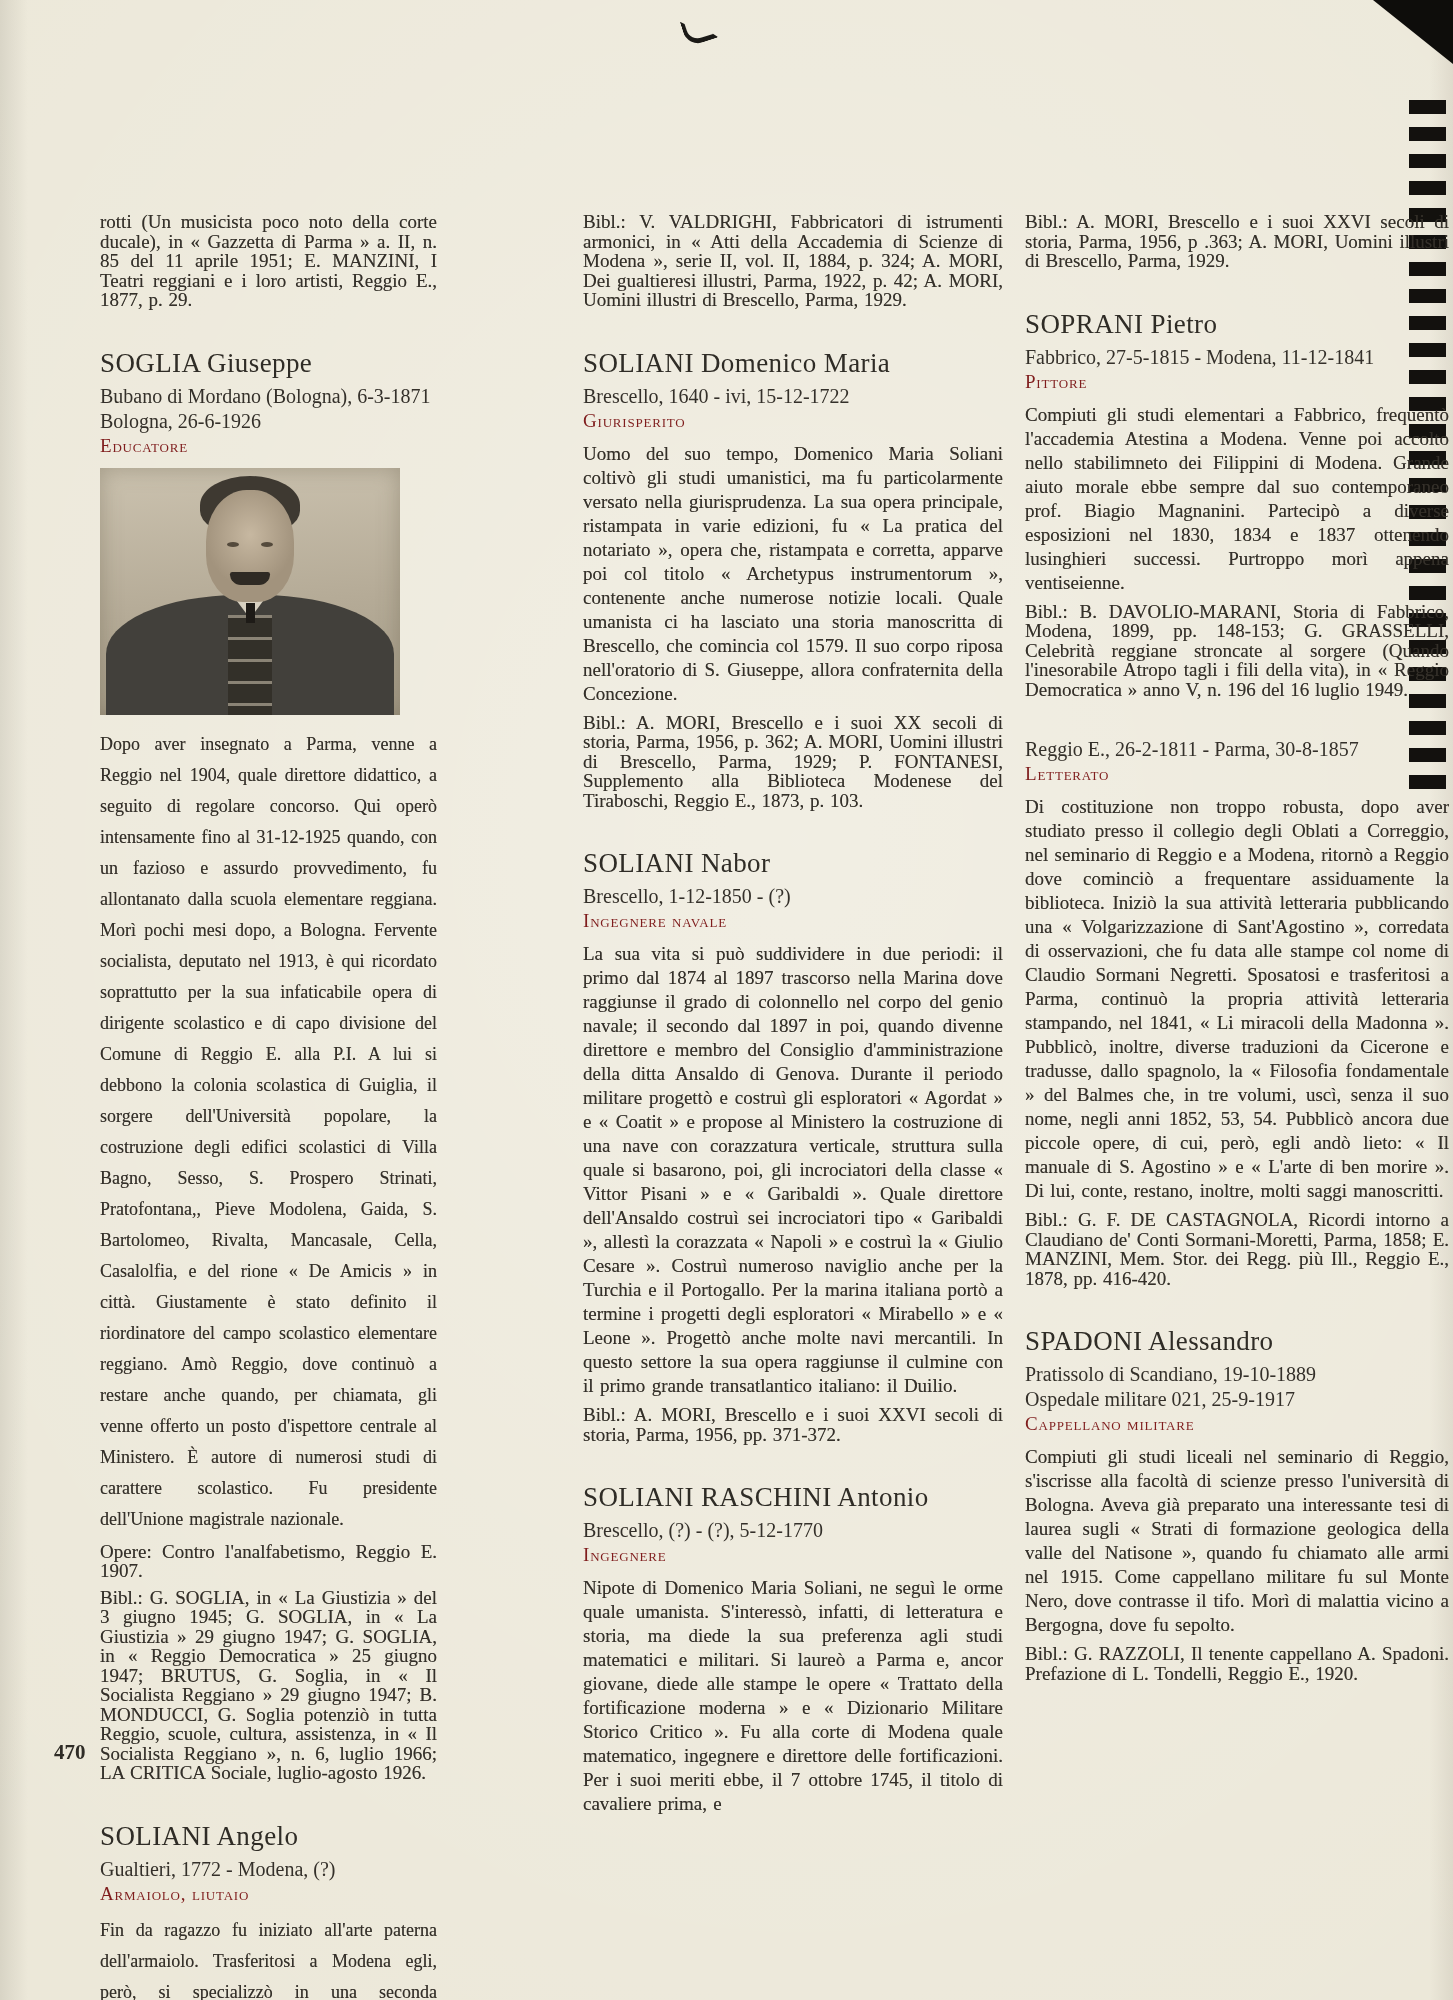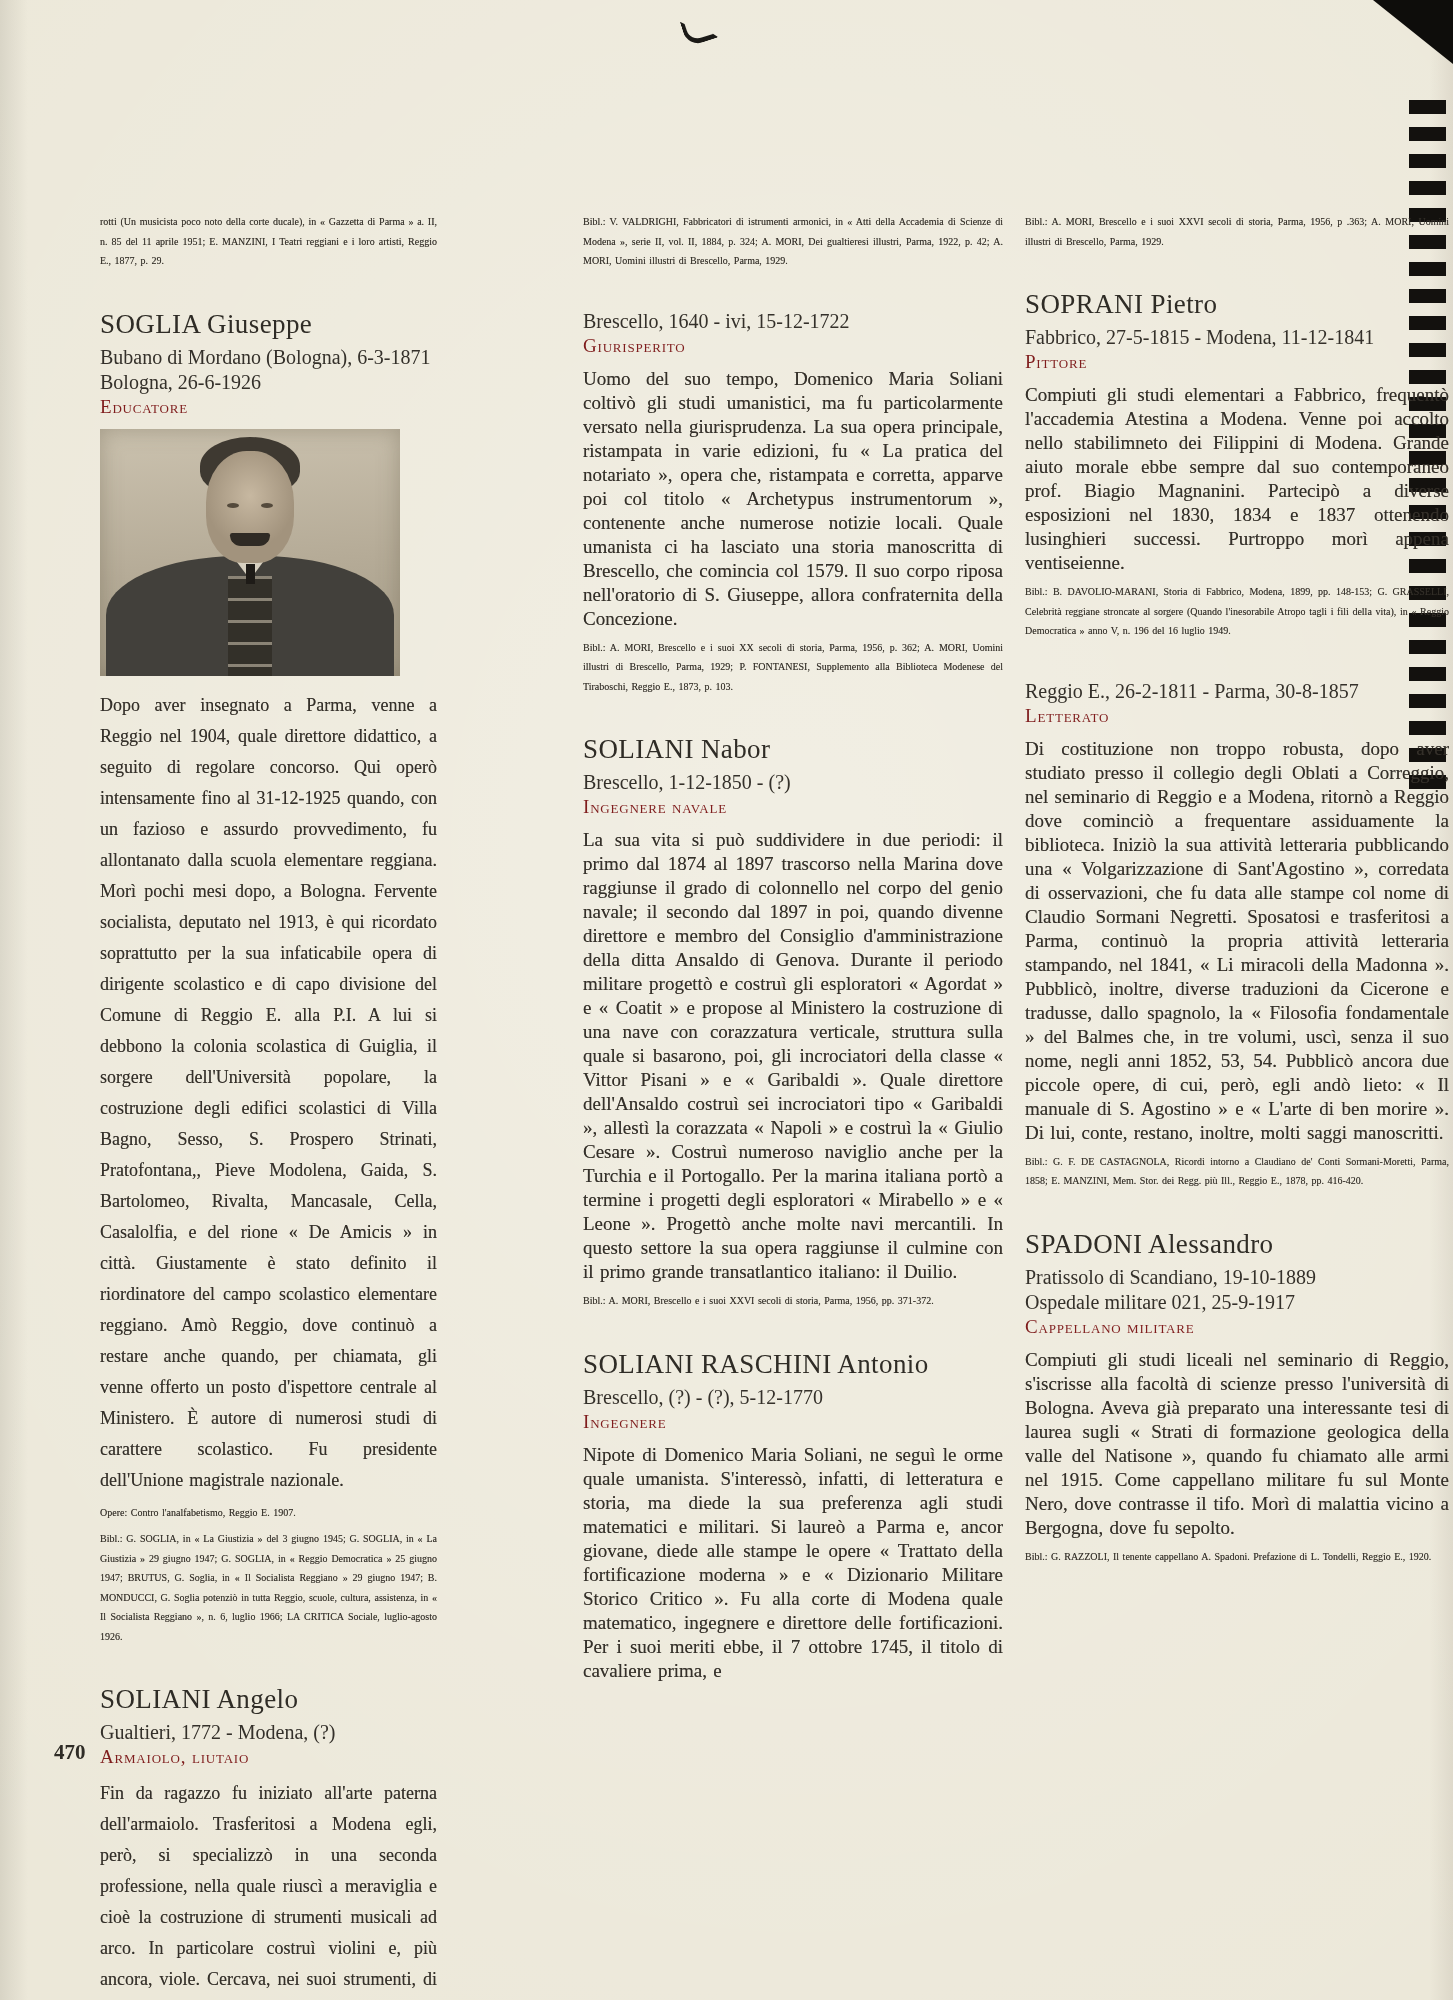--- a/index.html
+++ b/index.html
@@ -18,21 +18,21 @@
   .col:nth-child(1){width:337px;margin-right:146px;}
   .col:nth-child(2){width:420px;margin-right:22px;}
   .col:nth-child(3){width:424px;}
 
   .entry{margin-top:38px;}
   .name{font-size:27px;font-weight:400;letter-spacing:.4px;margin:0 0 5px 0;color:#2f2c26;}
   .vitals{font-size:20px;line-height:25px;}
   .prof{font-variant:small-caps;font-size:19px;letter-spacing:.8px;line-height:24px;margin-bottom:9px;color:#7f1d1d;}
   .bodytx{font-size:19px;line-height:24px;text-align:justify;margin:0;word-spacing:1.6px;text-shadow:0 0 .4px rgba(52,46,36,.55);}
   .col:nth-child(1) .bodytx{font-size:18px;line-height:31px;}
-  .bibl{font-size:10px;line-height:19.5px;text-align:justify;word-spacing:1px;margin-top:7px;text-shadow:0 0 .3px rgba(52,46,36,.5);}
+  .bibl{font-size:19px;line-height:19.5px;text-align:justify;word-spacing:1px;margin-top:7px;text-shadow:0 0 .3px rgba(52,46,36,.5);}
   .frag{margin-top:0;}
   .bodyfrag{margin-bottom:4px;}
 
   
   .photo{width:300px;height:247px;margin:10px 0 14px 0;position:relative;overflow:hidden;
     background:linear-gradient(175deg,#cbc2af 0%,#b5ab97 55%,#a49b87 100%);
     box-shadow:inset 0 0 22px rgba(90,80,60,.35);}
   .ph-hair{position:absolute;left:100px;top:8px;width:100px;height:58px;background:#3e3931;border-radius:50% 50% 40% 40%;}
   .ph-head{position:absolute;left:106px;top:22px;width:88px;height:112px;border-radius:46% 46% 42% 42%;
     background:radial-gradient(60% 55% at 50% 40%, #c7b8a1, #a2937d 85%);}
@@ -87,20 +87,21 @@
       <div class="entry">
         <div class="name">SOLIANI Angelo</div>
         <div class="vitals">Gualtieri, 1772 - Modena, (?)</div>
         <div class="prof">Armaiolo, liutaio</div>
         <div class="bodytx">Fin da ragazzo fu iniziato all'arte paterna dell'armaiolo. Trasferitosi a Modena egli, però, si specializzò in una seconda professione, nella quale riuscì a meraviglia e cioè la costruzione di strumenti musicali ad arco. In particolare costruì violini e, più ancora, viole. Cercava, nei suoi strumenti, di imitare la perfezione di quelli del Guadagnini. La sua produzione era ovunque apprezzata e stimata. Nelle vernici preferiva il giallo ambra. Un bell'esemplare di violino porta stampato su carta: Angelus Soliani Fecit Mutinae 1810.</div>
       </div>
     </div>
     <div class="col">
       <div class="bibl frag">Bibl.: V. VALDRIGHI, Fabbricatori di istrumenti armonici, in « Atti della Accademia di Scienze di Modena », serie II, vol. II, 1884, p. 324; A. MORI, Dei gualtieresi illustri, Parma, 1922, p. 42; A. MORI, Uomini illustri di Brescello, Parma, 1929.</div>
       <div class="entry">
+        <div class="name">SOLIANI Domenico Maria</div>
         <div class="vitals">Brescello, 1640 - ivi, 15-12-1722</div>
         <div class="prof">Giurisperito</div>
         <div class="bodytx">Uomo del suo tempo, Domenico Maria Soliani coltivò gli studi umanistici, ma fu particolarmente versato nella giurisprudenza. La sua opera principale, ristampata in varie edizioni, fu « La pratica del notariato », opera che, ristampata e corretta, apparve poi col titolo « Archetypus instrumentorum », contenente anche numerose notizie locali. Quale umanista ci ha lasciato una storia manoscritta di Brescello, che comincia col 1579. Il suo corpo riposa nell'oratorio di S. Giuseppe, allora confraternita della Concezione.</div>
         <div class="bibl">Bibl.: A. MORI, Brescello e i suoi XX secoli di storia, Parma, 1956, p. 362; A. MORI, Uomini illustri di Brescello, Parma, 1929; P. FONTANESI, Supplemento alla Biblioteca Modenese del Tiraboschi, Reggio E., 1873, p. 103.</div>
       </div>
       <div class="entry">
         <div class="name">SOLIANI Nabor</div>
         <div class="vitals">Brescello, 1-12-1850 - (?)</div>
         <div class="prof">Ingegnere navale</div>
         <div class="bodytx">La sua vita si può suddividere in due periodi: il primo dal 1874 al 1897 trascorso nella Marina dove raggiunse il grado di colonnello nel corpo del genio navale; il secondo dal 1897 in poi, quando divenne direttore e membro del Consiglio d'amministrazione della ditta Ansaldo di Genova. Durante il periodo militare progettò e costruì gli esploratori « Agordat » e « Coatit » e propose al Ministero la costruzione di una nave con corazzatura verticale, struttura sulla quale si basarono, poi, gli incrociatori della classe « Vittor Pisani » e « Garibaldi ». Quale direttore dell'Ansaldo costruì sei incrociatori tipo « Garibaldi », allestì la corazzata « Napoli » e costruì la « Giulio Cesare ». Costruì numeroso naviglio anche per la Turchia e il Portogallo. Per la marina italiana portò a termine i progetti degli esploratori « Mirabello » e « Leone ». Progettò anche molte navi mercantili. In questo settore la sua opera raggiunse il culmine con il primo grande transatlantico italiano: il Duilio.</div>

